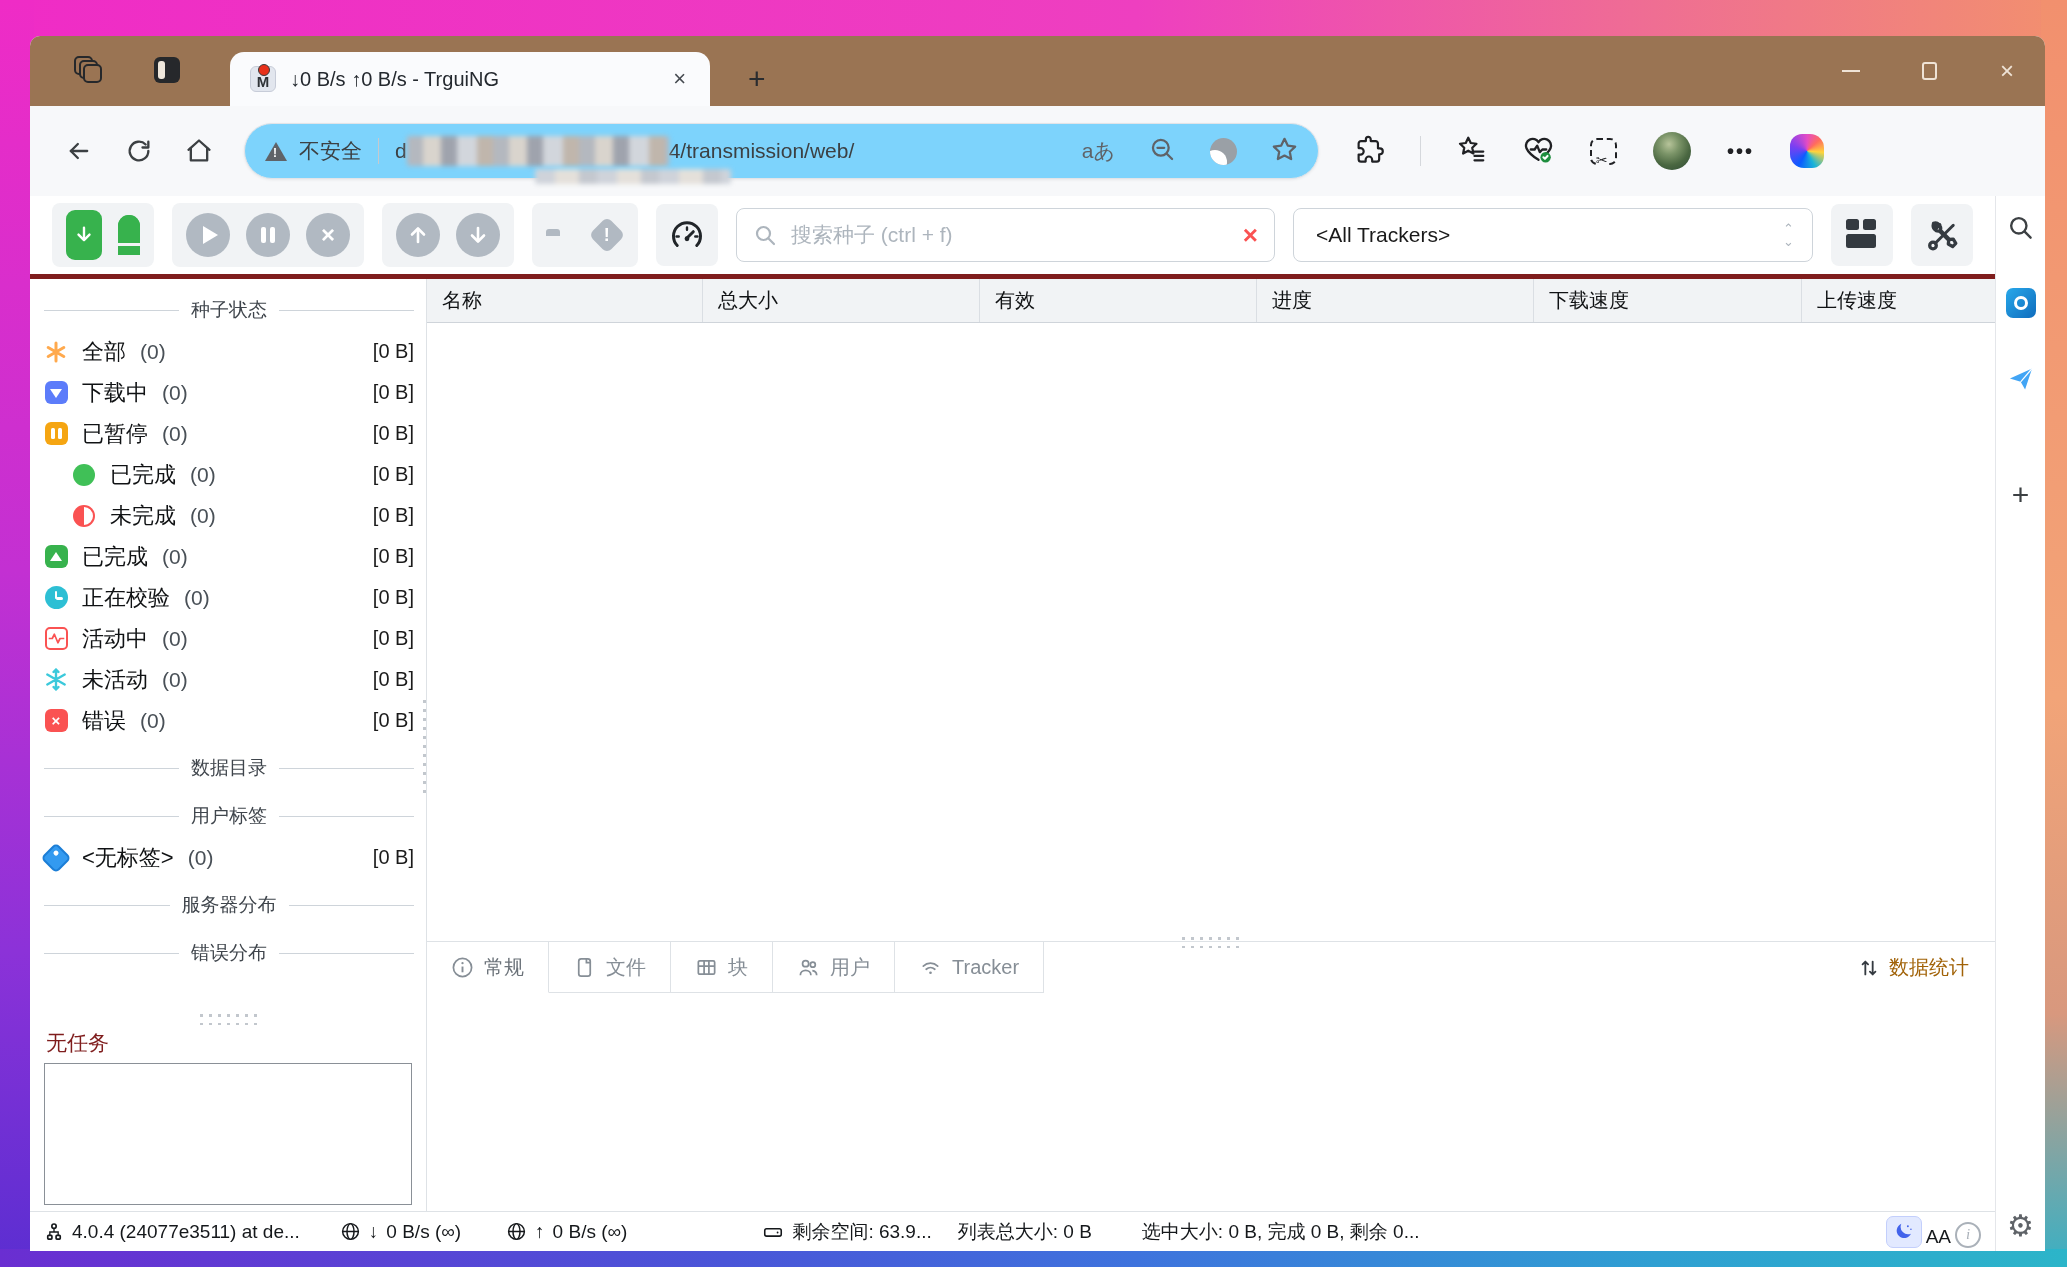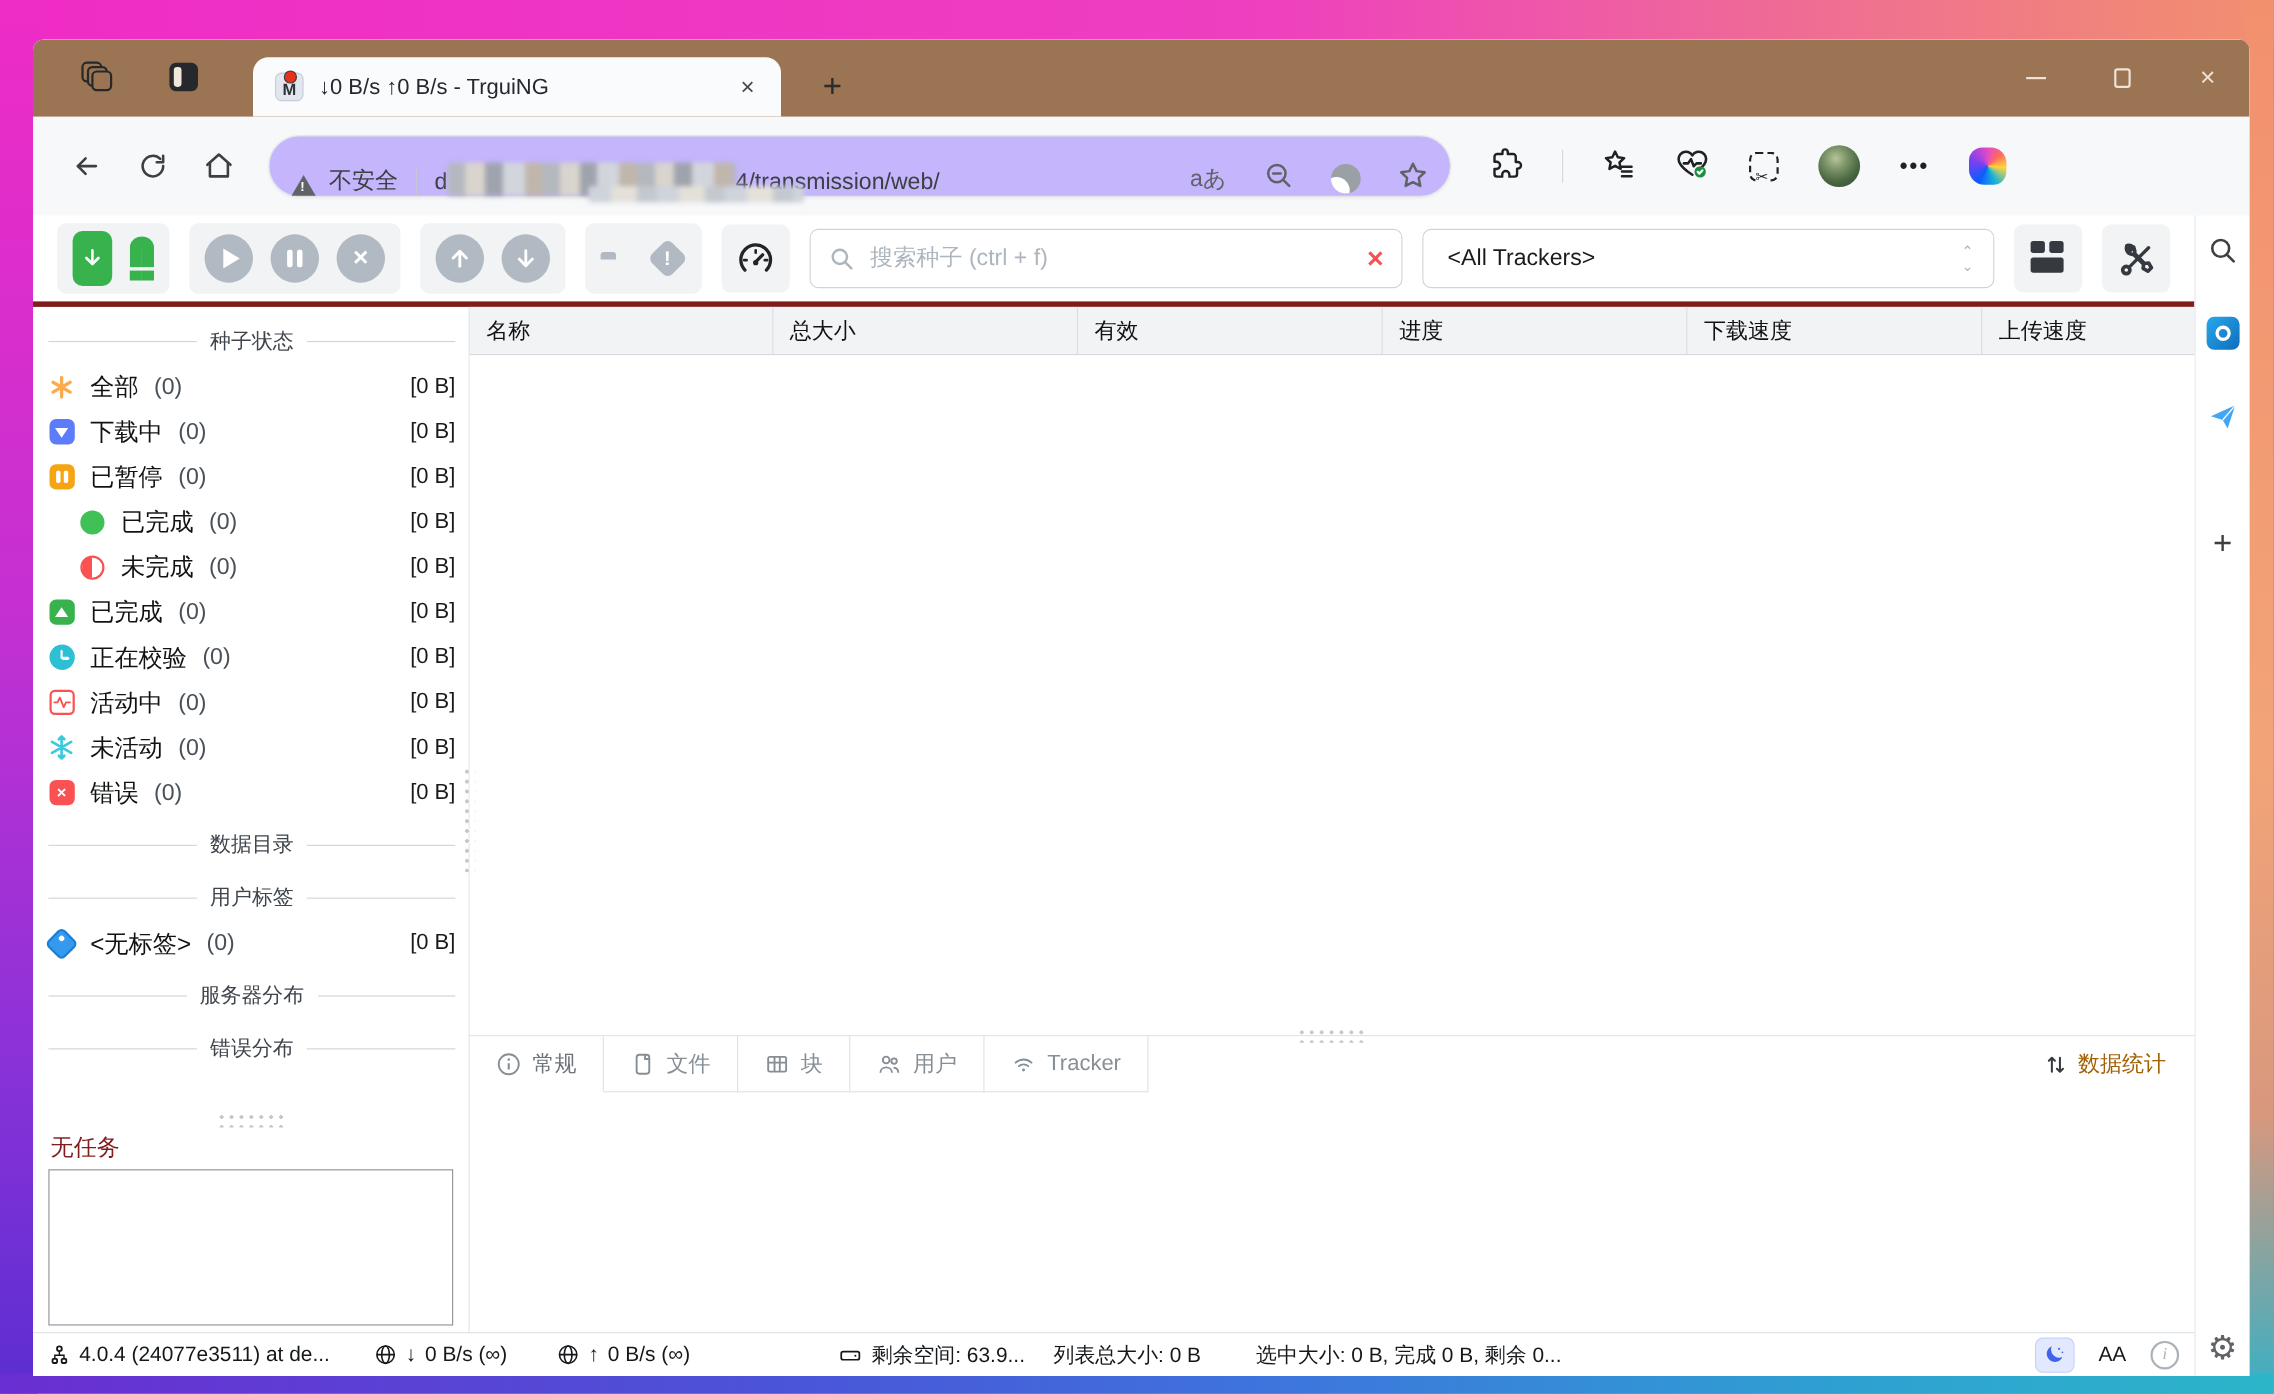--- a/index.html
+++ b/index.html
@@ -40,22 +40,22 @@
   .newtab-btn { position:absolute; left:710px; bottom:12px; font-size:30px; color:#2a2c2f; line-height:30px; padding:0 8px; }
   .win-controls { position:absolute; right:26px; top:16px; display:flex; gap:54px; align-items:center; height:38px; }
   .wc { color:#efe3d6; display:flex; align-items:center; justify-content:center; width:24px; height:24px; }
   .wc-min i { width:18px; height:2.5px; background:#efe3d6; display:block; }
   .wc-max i { width:15px; height:18px; border:2.5px solid #efe3d6; border-radius:3px; display:block; }
   .wc-close { font-size:24px; }
 
   
   .navbar { height:90px; background:#f7f8fa; display:flex; align-items:center; padding:0 22px 0 34px; gap:30px; flex:none; }
   .nav-ic { width:30px; height:30px; flex:none; display:flex; align-items:center; justify-content:center; }
-  .addressbar { flex:1; max-width:1075px; height:56px; background:#c4b5fd; border:1px solid #e2e4e8; border-radius:28px;
-    box-shadow:0 1px 3px rgba(0,0,0,.07); display:flex; align-items:flex-end; padding:0 20px; position:relative; }
+  .addressbar { flex:1; max-width:1075px; height:56px; background:#7dd3fc; border:1px solid #e2e4e8; border-radius:28px;
+    box-shadow:0 1px 3px rgba(0,0,0,.07); display:flex; align-items:center; padding:0 20px; position:relative; }
   .sec-warn { width:0; height:0; border-left:11px solid transparent; border-right:11px solid transparent;
     border-bottom:19px solid #5f6368; position:relative; flex:none; }
   .sec-warn::after { content:"!"; position:absolute; left:-3px; top:4px; color:#fff; font-size:12px; font-weight:bold; }
   .sec-label { margin-left:12px; font-size:21px; color:#3c4043; white-space:nowrap; }
   .addr-sep { width:1px; height:26px; background:#c6c9ce; margin:0 16px; }
   .blur1 { width:262px; height:30px; border-radius:3px; filter:blur(2.5px);
     background:repeating-linear-gradient(90deg,#b4b8bf 0 16px,#d9d4cd 16px 34px,#9fa3ad 34px 50px,#d2d6dc 50px 70px,#c0b6ac 70px 86px); }
   .blur2 { position:absolute; left:290px; bottom:-6px; width:196px; height:15px; border-radius:2px; filter:blur(2.5px);
     background:repeating-linear-gradient(90deg,#cfd3da 0 20px,#e4e0da 20px 44px,#c4c8cf 44px 62px); }
   .url-text { font-size:21px; color:#3c4043; white-space:nowrap; }
@@ -166,21 +166,21 @@
   .dtab.active { border-bottom-color:transparent; color:#6c737a; }
   .tabs-fill { flex:1; }
   .stats-btn { display:flex; align-items:center; gap:9px; color:#a16207; padding-right:26px; font-size:20px; }
   .detail-area { height:218px; flex:none; }
 
   
   .statusbar { height:40px; border-top:1px solid #dee2e6; display:flex; align-items:center; padding:0 14px;
     font-size:19px; color:#15181b; flex:none; white-space:nowrap; }
   .sb-it { display:flex; align-items:center; gap:8px; }
   .ml40{margin-left:40px;} .ml45{margin-left:45px;} .ml135{margin-left:135px;} .ml26{margin-left:26px;} .ml50{margin-left:50px;}
-  .sb-right { margin-left:auto; display:flex; align-items:center; gap:22px;padding-left:28px; }
+  .sb-right { margin-left:auto; display:flex; align-items:flex-end; gap:4px;padding-left:28px; }
   .moon-btn { width:36px; height:32px; border-radius:7px; background:#e2e9ff; border:1px solid #c3cffc;
     display:flex; align-items:center; justify-content:center; }
   .aa-btn { font-size:19px; color:#15181b; }
   .info-btn { width:26px; height:26px; border-radius:50%; border:2px solid #aab1b9; color:#aab1b9;
     display:flex; align-items:center; justify-content:center; font-size:15px; font-style:italic; font-family:"Liberation Serif",serif; }
 </style>
 </head>
 <body>
 
 <div class="wp wp-top"></div>

